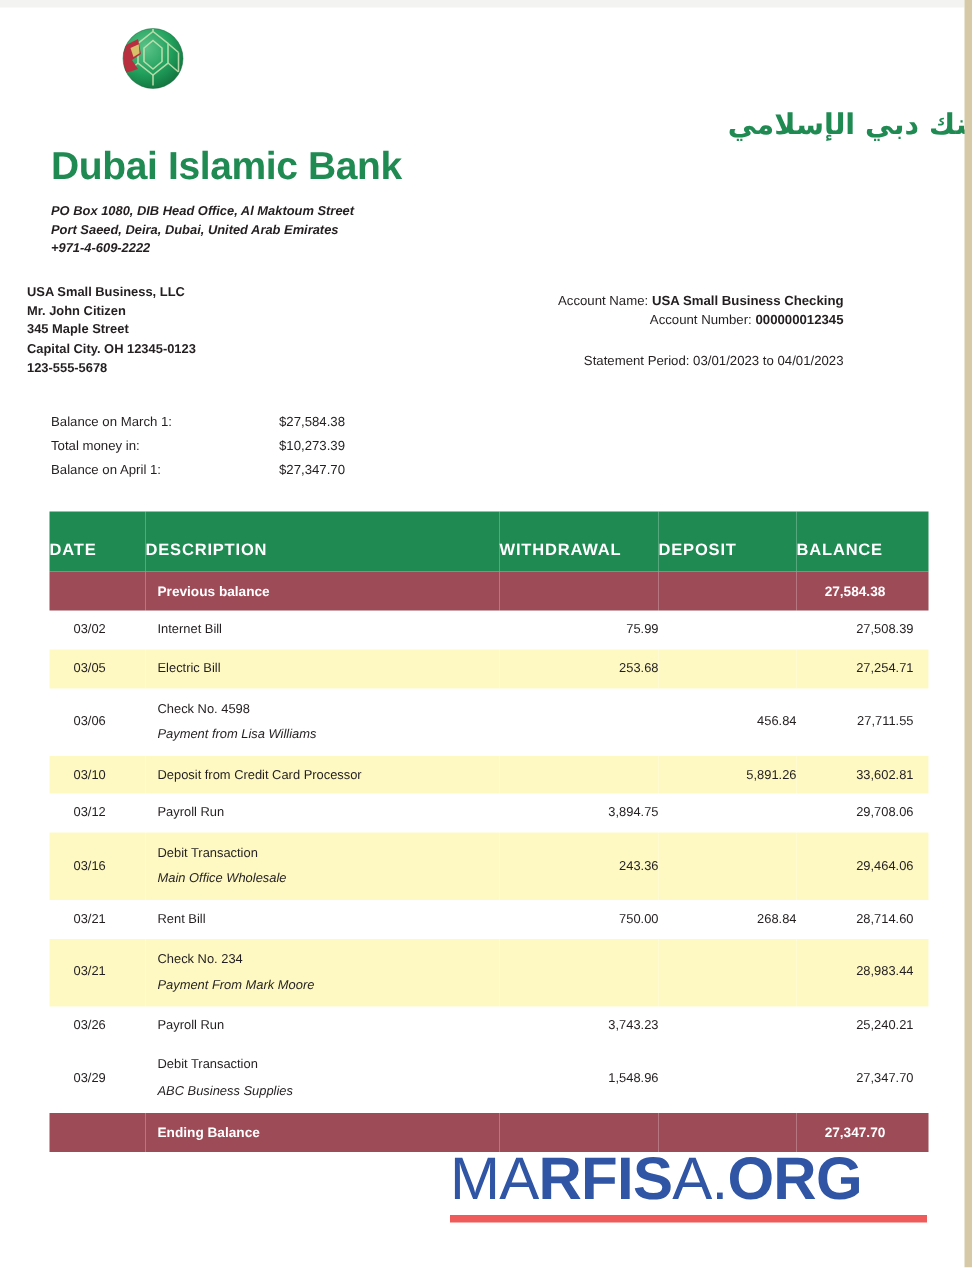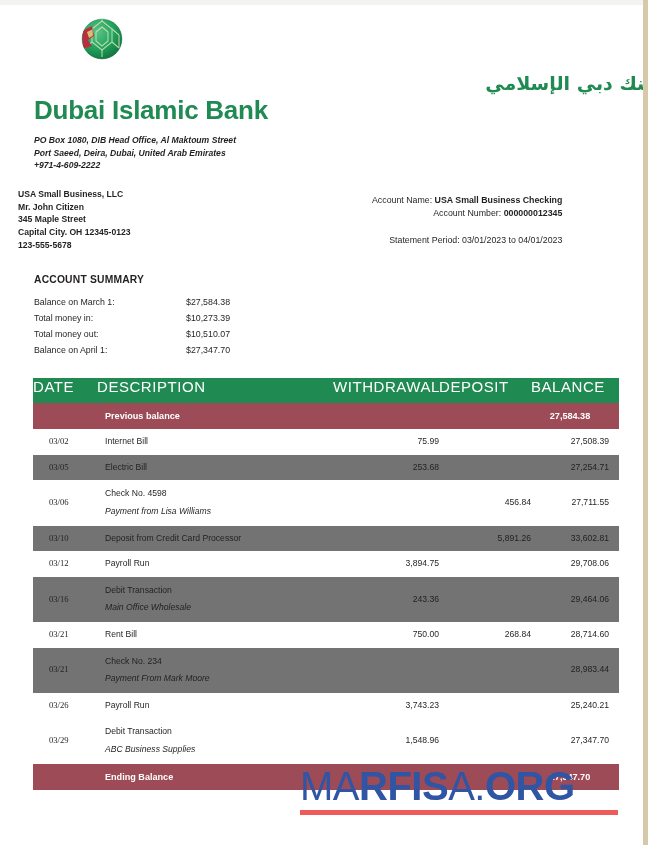--- a/index.html
+++ b/index.html
@@ -88,24 +88,24 @@
   table.txn { width: 100%; border-collapse: collapse; table-layout: fixed; }
   table.txn col.c-date { width: 64px; }
   table.txn col.c-desc { width: 236px; }
   table.txn col.c-wd   { width: 106px; }
   table.txn col.c-dep  { width: 92px; }
   table.txn col.c-bal  { width: 88px; }
 
   table.txn thead th {
     background: #1f8a52;
     color: #ffffff;
-    font-size: 15px;
-    font-weight: 400;
+    font-size: 11px;
+    font-weight: 700;
     letter-spacing: 0.55px;
-    padding: 0 0 8px 0;
+    padding: 20px 0 8px 0;
     text-align: left;
     vertical-align: middle;
   }
   th.h-date { padding-left: 16px; }
   th.h-desc { padding-left: 8px; }
   th.h-wd, th.h-dep, th.h-bal { text-align: right; padding-right: 0; }
   th.h-bal { padding-right: 10px; }
 
   tr.band td {
     background: #9e4b58;
@@ -118,22 +118,22 @@
   tr.band td.d { padding-left: 8px; }
   tr.band td.b { text-align: center; padding-right: 10px; font-weight: 700; }
 
   tbody.rows td {
     font-size: 8.6px;
     color: #231f20;
     padding: 7px 0;
     vertical-align: middle;
     line-height: 1.35;
   }
-  tbody.rows tr.alt td { background: #737373; }
-  tbody.rows tr td.date { padding-left: 16px; white-space: nowrap; font-family: Liberation Serif, serif; }
+  tbody.rows tr.alt td { background: #fef9c3; }
+  tbody.rows tr td.date { padding-left: 16px; white-space: nowrap; }
   tbody.rows tr td.desc { padding-left: 8px; padding-right: 6px; }
   tbody.rows tr td.num { text-align: right; }
   tbody.rows tr td.bal { text-align: right; padding-right: 10px; }
   .sub { display: block; font-style: italic; margin-top: 6px; }
   tr.two td { padding-top: 8px; padding-bottom: 8px; }
 
   
   .watermark {
     position: absolute;
     left: 300px; top: 766px;
@@ -213,34 +213,29 @@
       </div>
       <div>
         <span class="lbl">Account Number:</span>
         <span class="val">000000012345</span>
       </div>
       <div class="acct-period">Statement Period: 03/01/2023 to 04/01/2023</div>
     </div>
   </div>
 
   <div class="summary">
-    <div class="summary-title">ACCOUNT SUMMARY</div>
     <table class="summary-table">
       <tbody>
         <tr>
           <td class="k">Balance on March 1:</td>
           <td class="v">$27,584.38</td>
         </tr>
         <tr>
           <td class="k">Total money in:</td>
           <td class="v">$10,273.39</td>
-        </tr>
-        <tr>
-          <td class="k">Total money out:</td>
-          <td class="v">$10,510.07</td>
         </tr>
         <tr>
           <td class="k">Balance on April 1:</td>
           <td class="v">$27,347.70</td>
         </tr>
       </tbody>
     </table>
   </div>
 
   <div class="txn-wrap">

